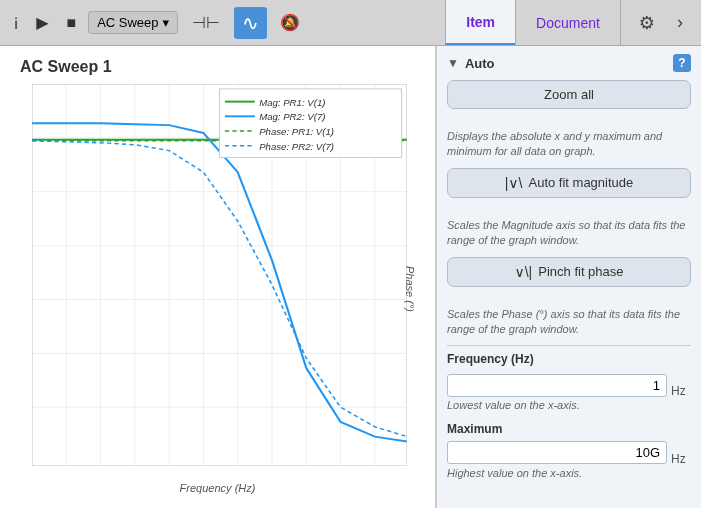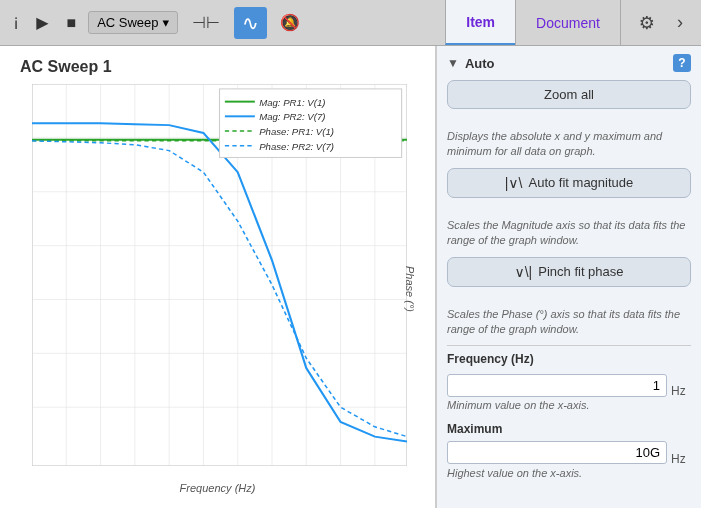--- a/index.html
+++ b/index.html
@@ -406,21 +406,21 @@
 
       <div class="field-group">
         <div class="field-label">Frequency (Hz)</div>
       </div>
 
       <div class="field-group">
         <div class="field-row">
           <input class="field-input" type="text" value="1" style="">
           <span class="field-unit">Hz</span>
         </div>
-        <div class="panel-description">Minimum value on the x-axis.</div>
+        <div class="panel-description">Lowest value on the x-axis.</div>
       </div>
 
       <div class="field-group">
         <div class="field-label">Maximum</div>
         <div class="field-row">
           <input class="field-input" type="text" value="10G" style="">
           <span class="field-unit">Hz</span>
         </div>
         <div class="panel-description">Highest value on the x-axis.</div>
       </div>

